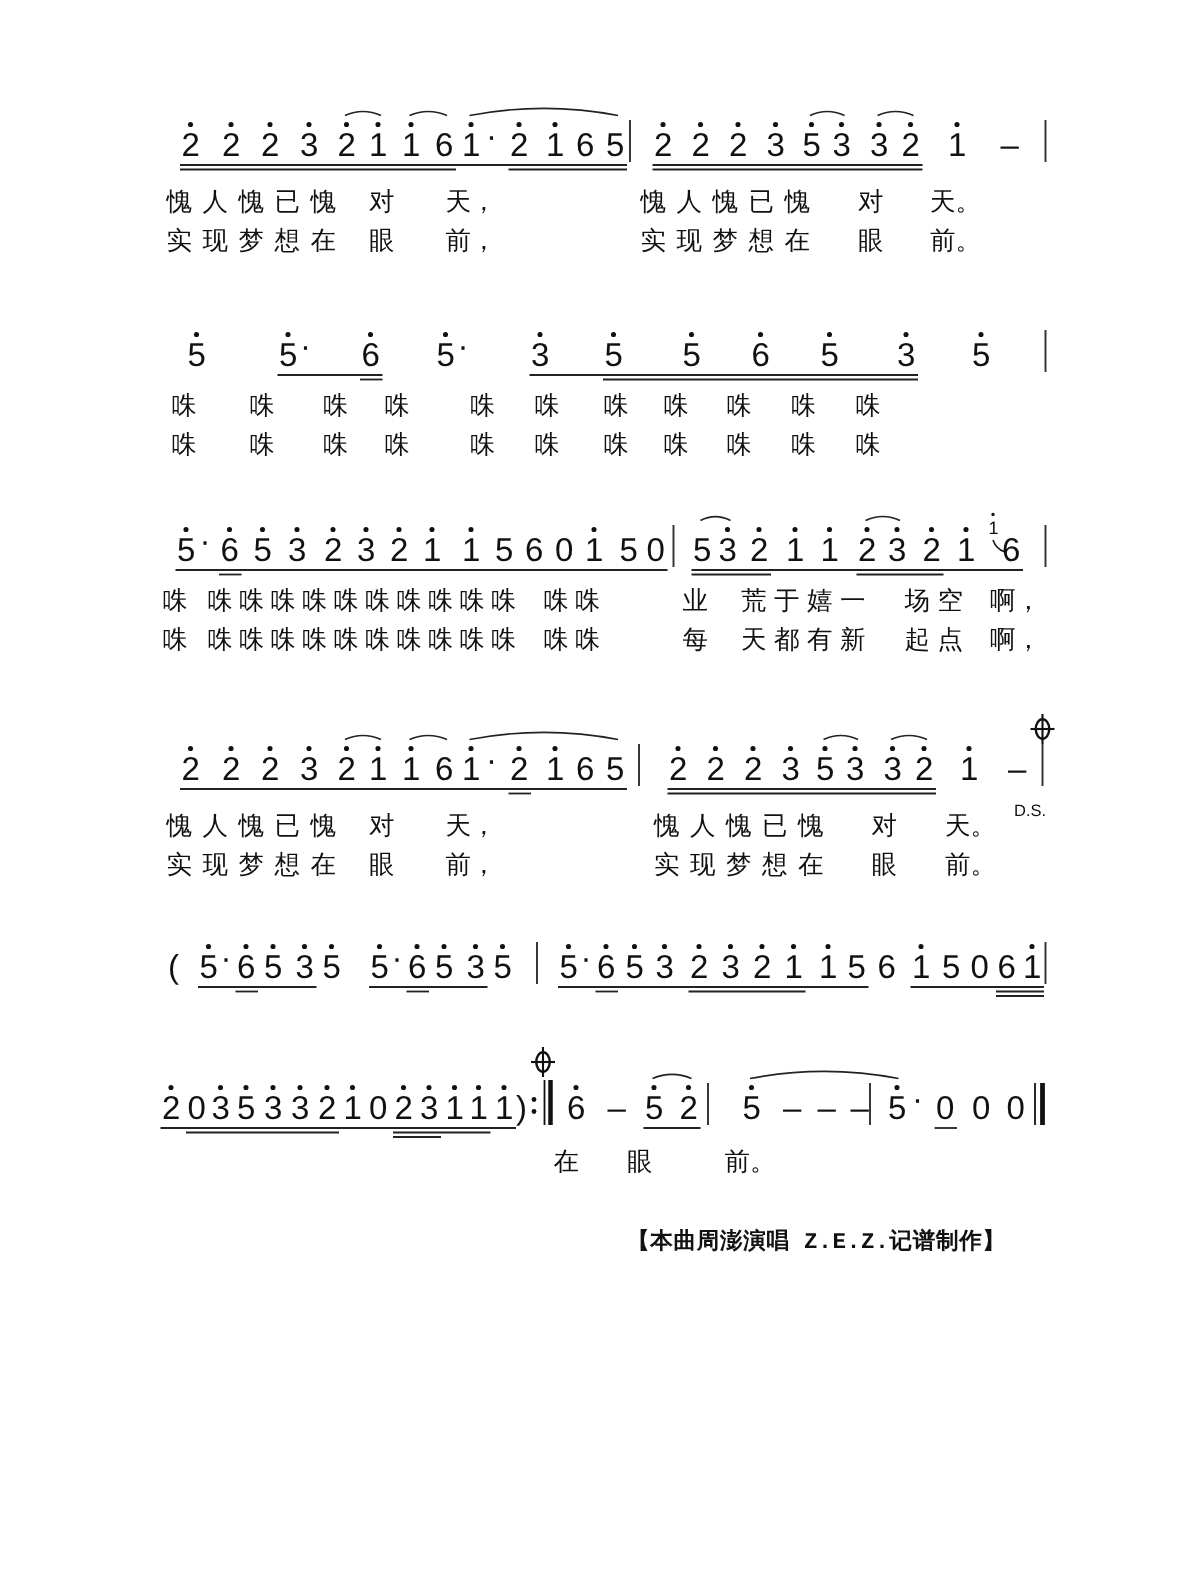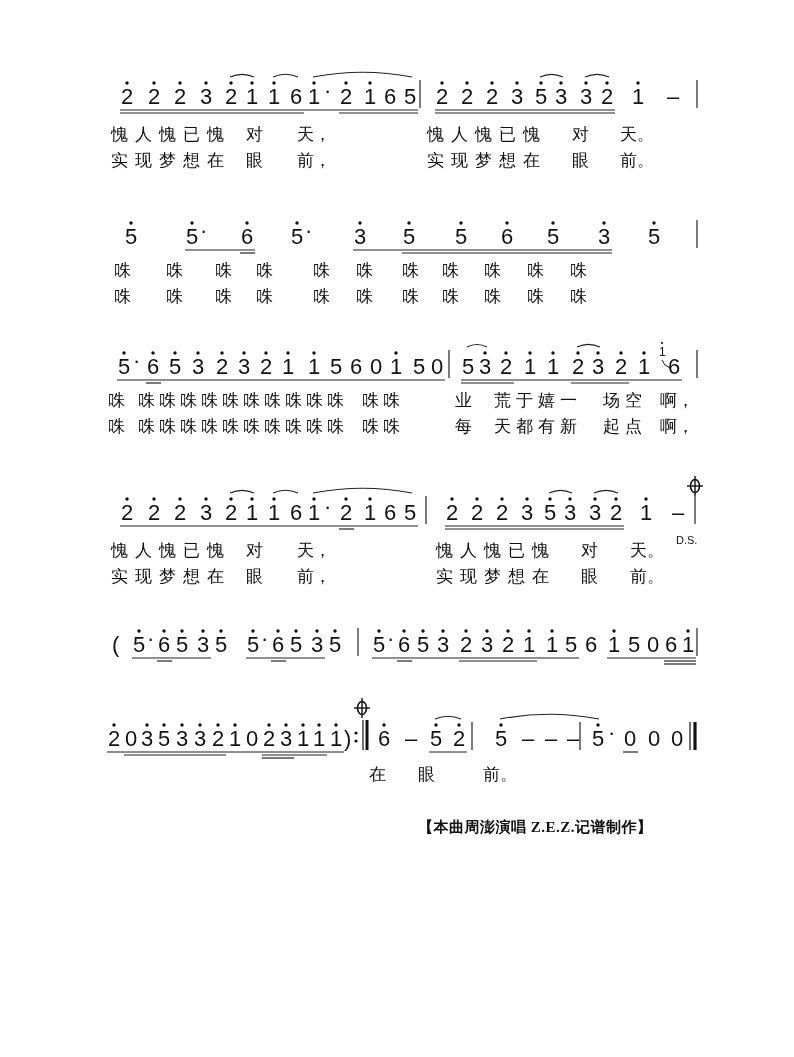--- a/index.html
+++ b/index.html
@@ -1,20 +1,20 @@
 <!DOCTYPE html>
 <html><head>
 <meta charset="utf-8">
 <style>
   html, body { margin: 0; padding: 0; background: #ffffff; }
   body { width: 794px; height: 1057px; position: relative; overflow: hidden; font-family: "Liberation Sans", "DejaVu Sans", sans-serif; color: #111; }
   #score { position: absolute; left: 0; top: 0; width: 794px; height: 1057px; }
   .note { font-family: "Liberation Sans", "DejaVu Sans", sans-serif; font-size: 22px; fill: #111; }
   .lyric { font-family: "DejaVu Sans", "Liberation Sans", sans-serif; font-size: 17px; fill: #111; }
-  .credit { position: absolute; left: 418px; top: 818px; font-family: Liberation Serif, serif; font-size: 15px; font-weight: bold; color: #111; white-space: nowrap; letter-spacing: 0.5px; }
+  .credit { position: absolute; left: 418px; top: 818px; font-family: Liberation Mono, monospace; font-size: 15px; font-weight: bold; color: #111; white-space: nowrap; letter-spacing: 0.5px; }
   .ds { font-family: "Liberation Sans", "DejaVu Sans", sans-serif; font-size: 11px; fill: #111; }
 </style>
 </head>
 <body>
 
 <svg id="score" xmlns="http://www.w3.org/2000/svg" width="794" height="1057" viewBox="0 0 794 1057">
     <g id="system-1">
       <g>
         <text x="121" y="104" class="note" text-anchor="start">2</text>
         <circle cx="127" cy="83" r="1.7" fill="#111"></circle>

